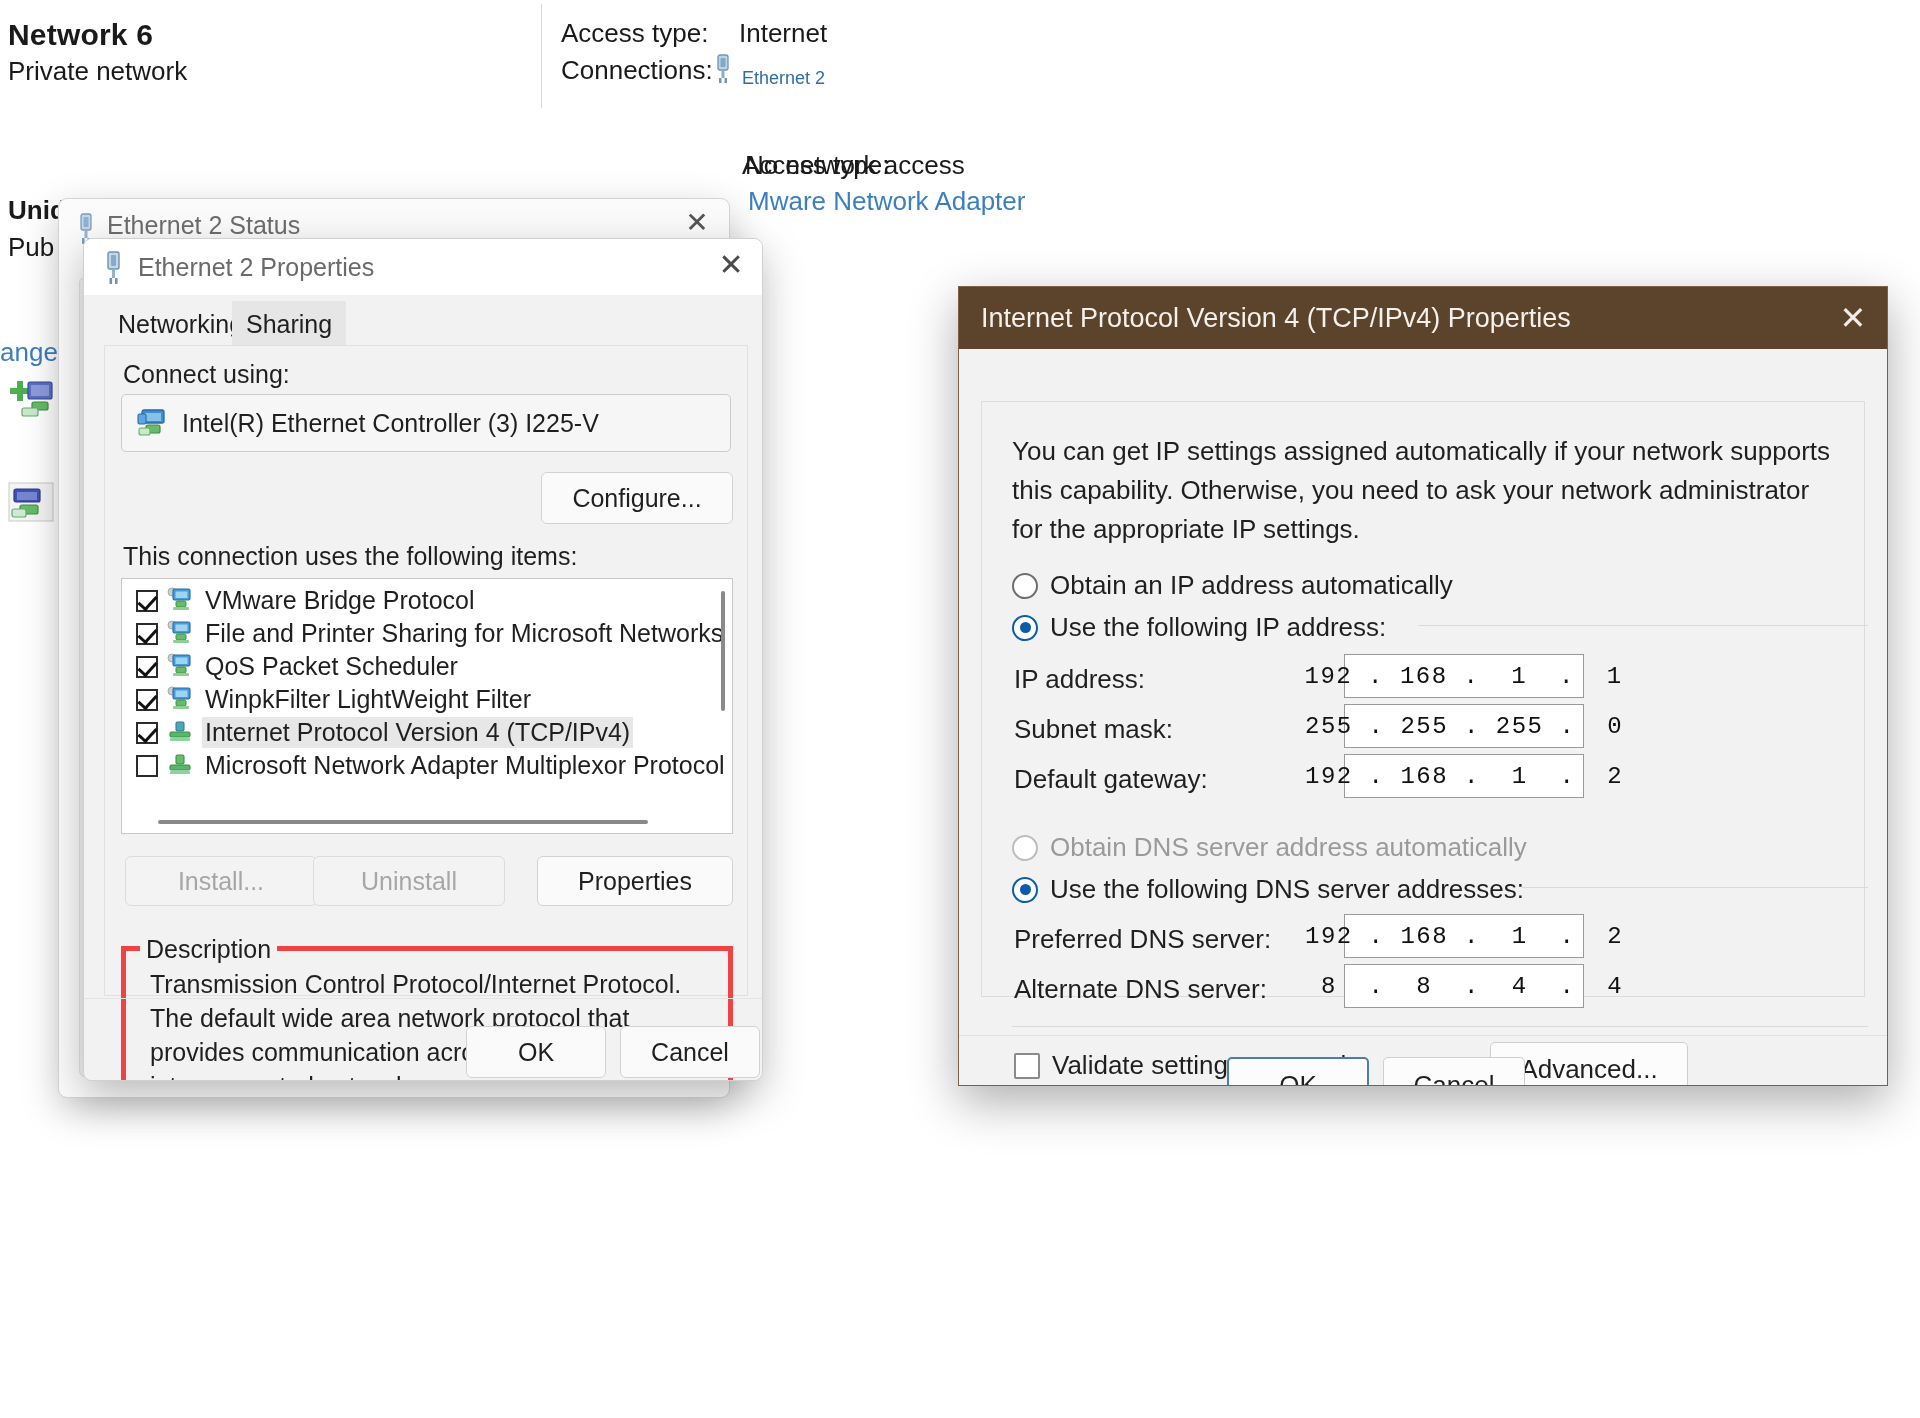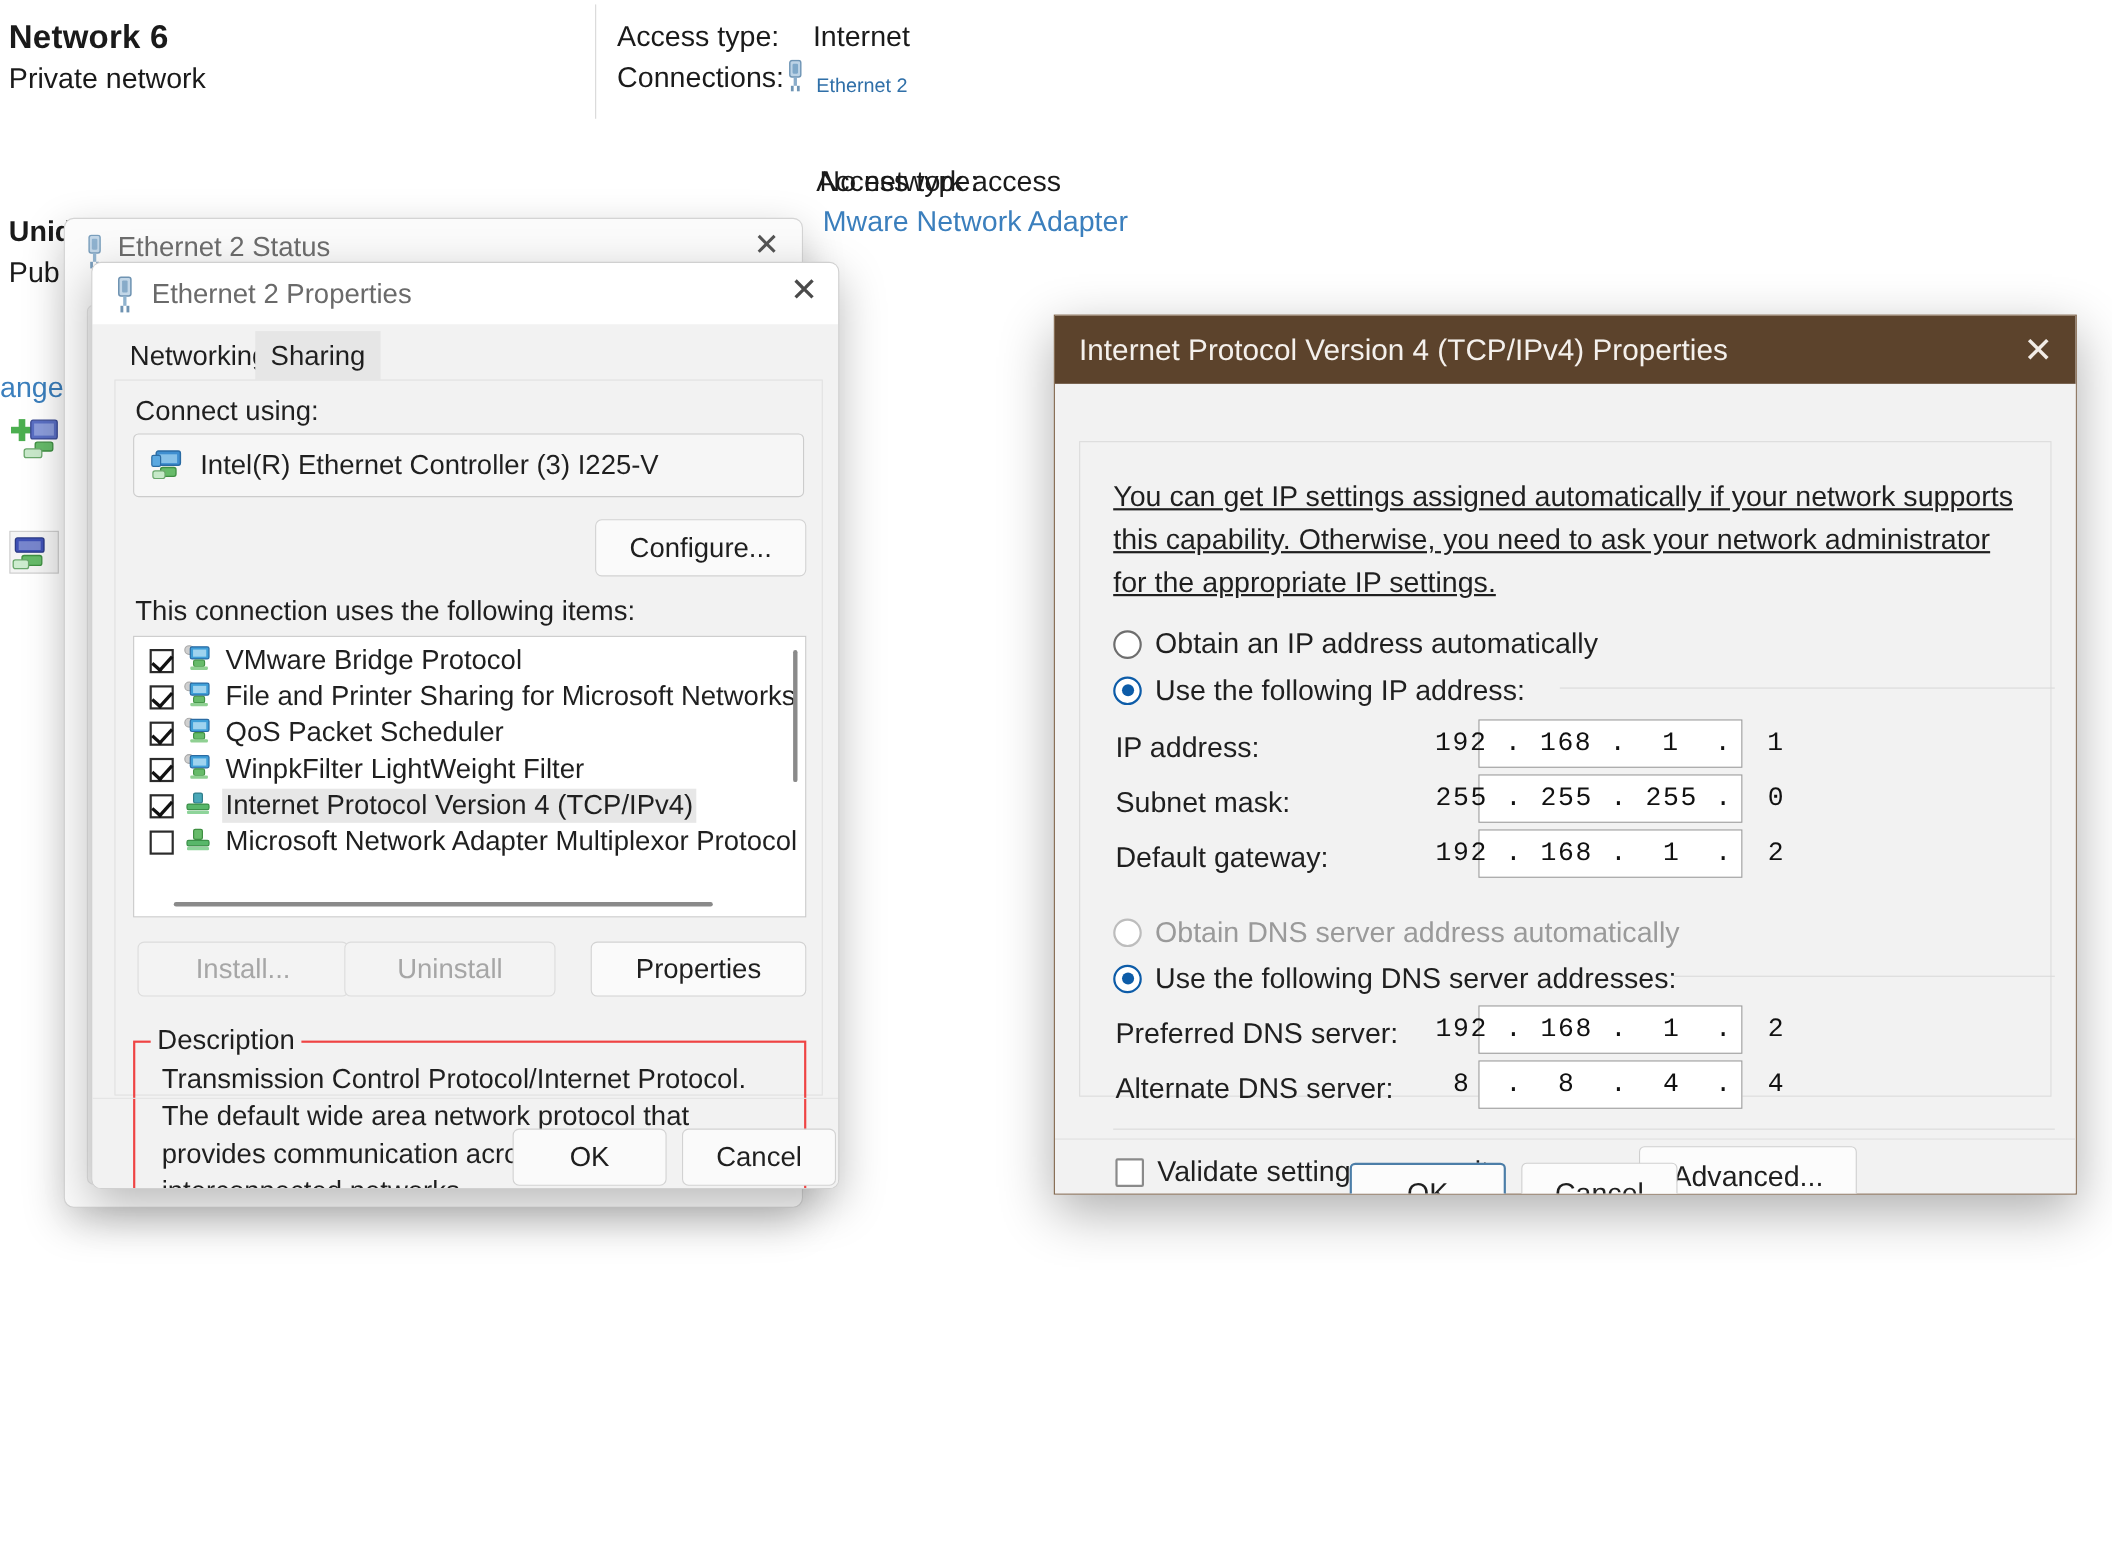--- a/index.html
+++ b/index.html
@@ -165,21 +165,21 @@
   }
   .hscroll {
     position: absolute; left: 12px; right: 12px; bottom: 4px; height: 14px;
   }
   .hscroll .thumb {
     position: absolute; left: 24px; top: 5px; width: 490px; height: 4px;
     background: #8a8a8a; border-radius: 2px;
   }
 
   .groupbox {
-    position: absolute; border: 2px solid #ef4444; background: transparent;
+    position: absolute; border: 5px solid #ef4444; background: transparent;
   }
   .groupbox > .gtitle {
     position: absolute; left: 14px; top: -16px; padding: 0 6px;
     background: #f2f2f2; font-size: 25px; color: #1f1f1f; white-space: nowrap;
   }
   .desc-text {
     position: absolute; left: 24px; top: 16px; right: 18px;
     font-size: 25px; line-height: 34px; color: #1f1f1f;
   }
 
@@ -212,21 +212,21 @@
     position: absolute; left: 0; top: 62px; right: 0; bottom: 0; background: #f2f2f2;
   }
 
   .ipv4-panel {
     position: absolute; left: 22px; top: 52px; right: 22px; bottom: 88px;
     background: #f2f2f2; border: 1px solid #dcdcdc;
   }
 
   .intro {
     position: absolute; left: 30px; top: 30px; right: 28px;
-    font-size: 26px; line-height: 39px; color: #1f1f1f; text-decoration: underline;
+    font-size: 26px; line-height: 39px; color: #1f1f1f;
   }
 
   .radio-row {
     position: absolute; display: flex; align-items: center; gap: 12px;
   }
   .radio {
     width: 26px; height: 26px; flex: 0 0 26px; border-radius: 50%;
     border: 2px solid #6e6e6e; background: #fff; position: relative;
   }
   .radio.on { border-color: #0d5ca8; }

